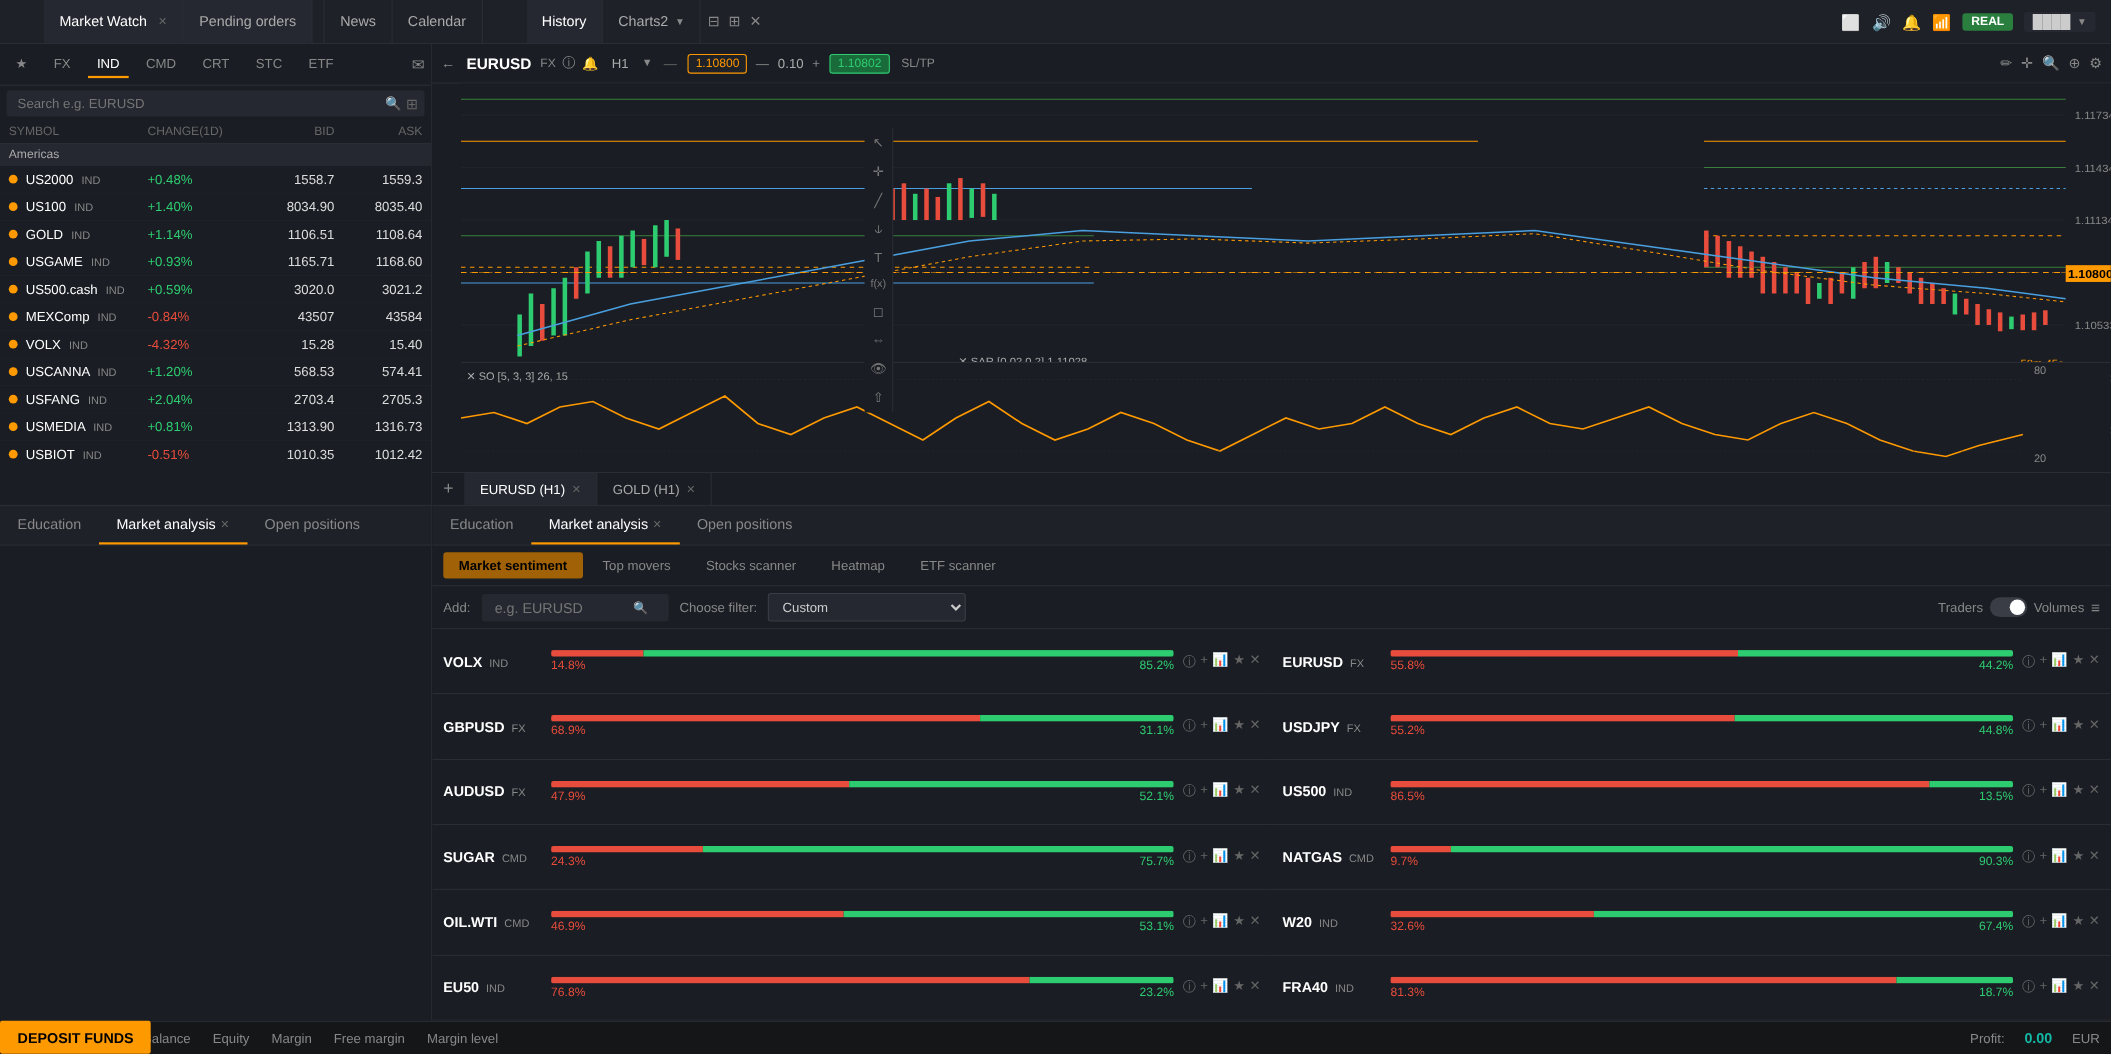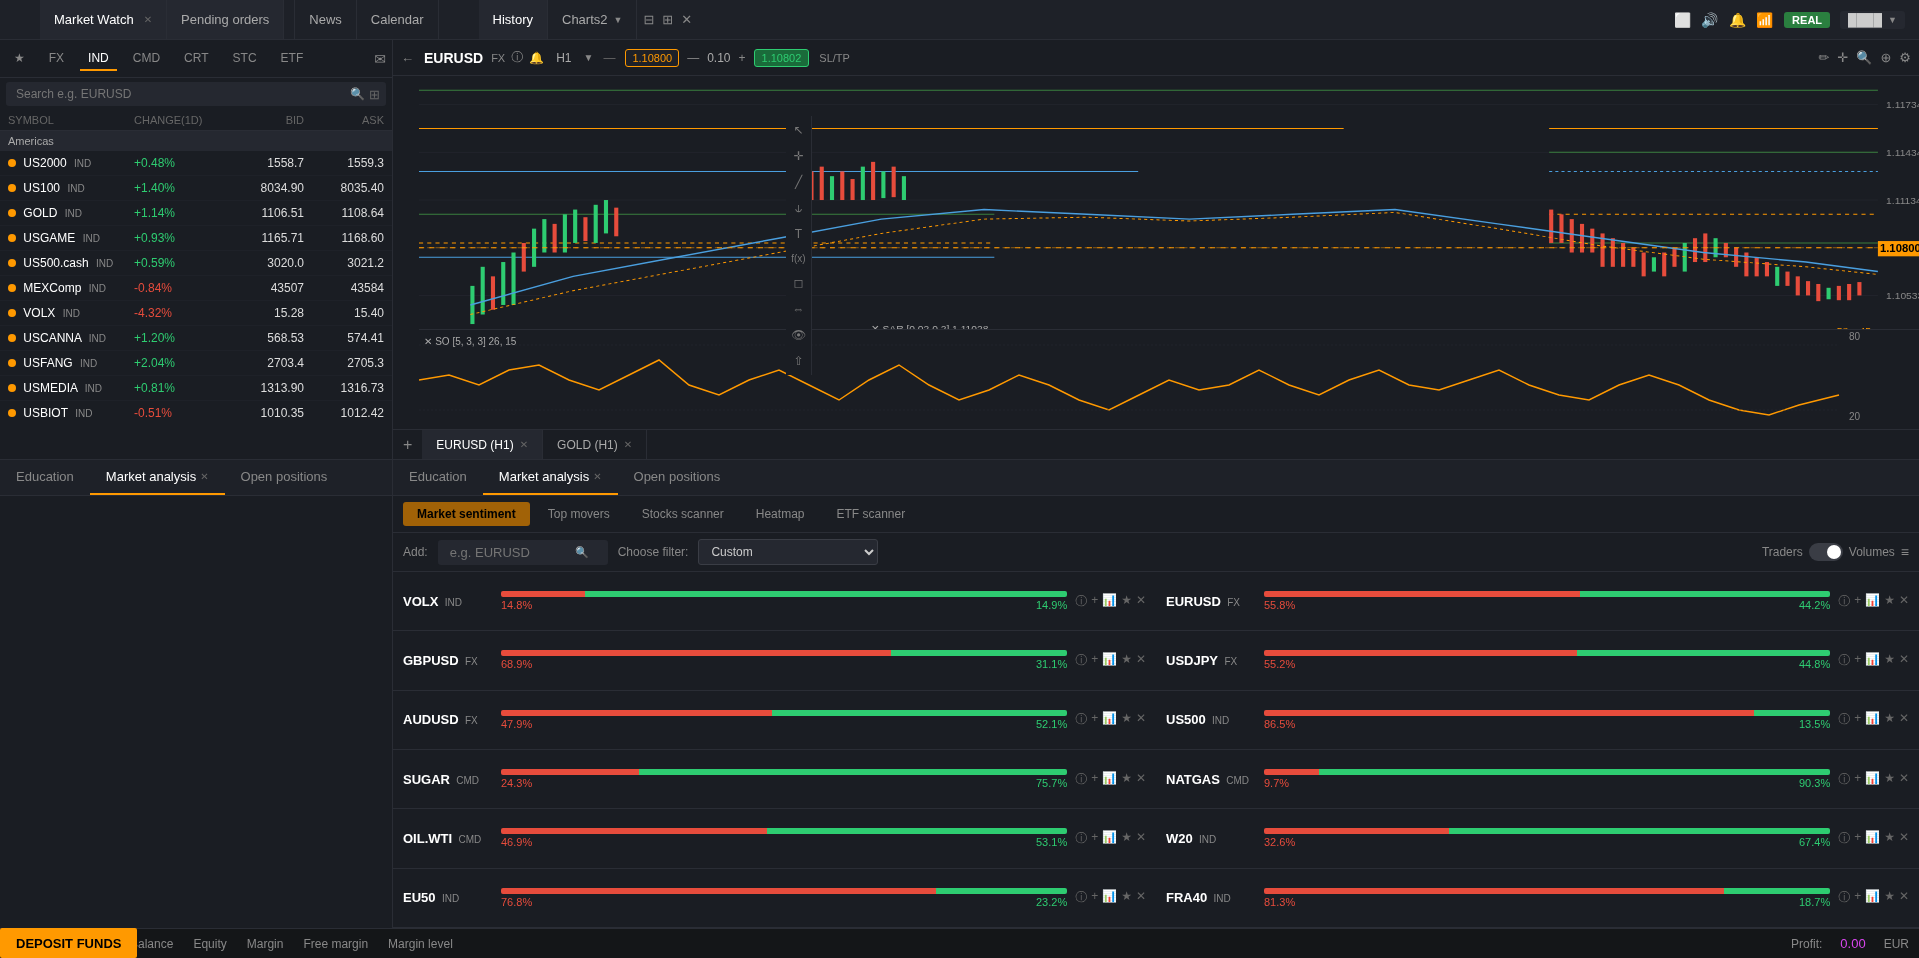--- a/index.html
+++ b/index.html
@@ -92,21 +92,21 @@
     .sent-pct-left { color: #e74c3c; font-size: 11px; }
     .sent-pct-right { color: #2ecc71; font-size: 11px; }
     .sent-actions { display: flex; gap: 4px; color: #666; font-size: 12px; }
     .sent-action { cursor: pointer; }
 
     
     .status-bar { position: absolute; bottom: 0; left: 0; right: 0; height: 30px; background: #141618; display: flex; align-items: center; padding: 0 10px; gap: 20px; border-top: 1px solid #2a2d35; }
     .status-item { color: #888; font-size: 12px; cursor: pointer; }
     .deposit-btn { background: #f90; color: #000; border: none; padding: 6px 16px; font-size: 13px; font-weight: bold; cursor: pointer; border-radius: 2px; position: absolute; left: 0; bottom: 0; height: 30px; }
     .profit-section { margin-left: auto; display: flex; align-items: center; gap: 18px; color: #888; font-size: 12px; }
-    .profit-value { color: #d946ef; font-size: 13px; font-weight: normal; }
+    .profit-value { color: #14b8a6; font-size: 13px; font-weight: bold; }
 
     
     ::-webkit-scrollbar { width: 5px; height: 5px; }
     ::-webkit-scrollbar-track { background: #1a1d23; }
     ::-webkit-scrollbar-thumb { background: #3a3d45; border-radius: 3px; }
 
     .mw-list { overflow-y: auto; height: calc(100% - 130px); }
 
     .pending-tab { background: #252830; }
   </style>
@@ -561,21 +561,21 @@
       <span class="sent-sym-tag">IND</span>
     </div>
     <div class="sent-bar-wrap">
       <div class="sent-bar">
         <div class="sent-bar-red" style="width:14.8%"></div>
         <div style="flex:1;"></div>
         <div class="sent-bar-green" style="width:85.2%"></div>
       </div>
       <div class="sent-labels">
         <span class="sent-pct-left">14.8%</span>
-        <span class="sent-pct-right">14.9%</span>
+        <span class="sent-pct-right">85.2%</span>
       </div>
     </div>
     <div class="sent-actions">
       <span class="sent-action">ⓘ</span>
       <span class="sent-action">+</span>
       <span class="sent-action">📊</span>
       <span class="sent-action">★</span>
       <span class="sent-action">✕</span>
     </div>
   </div>

